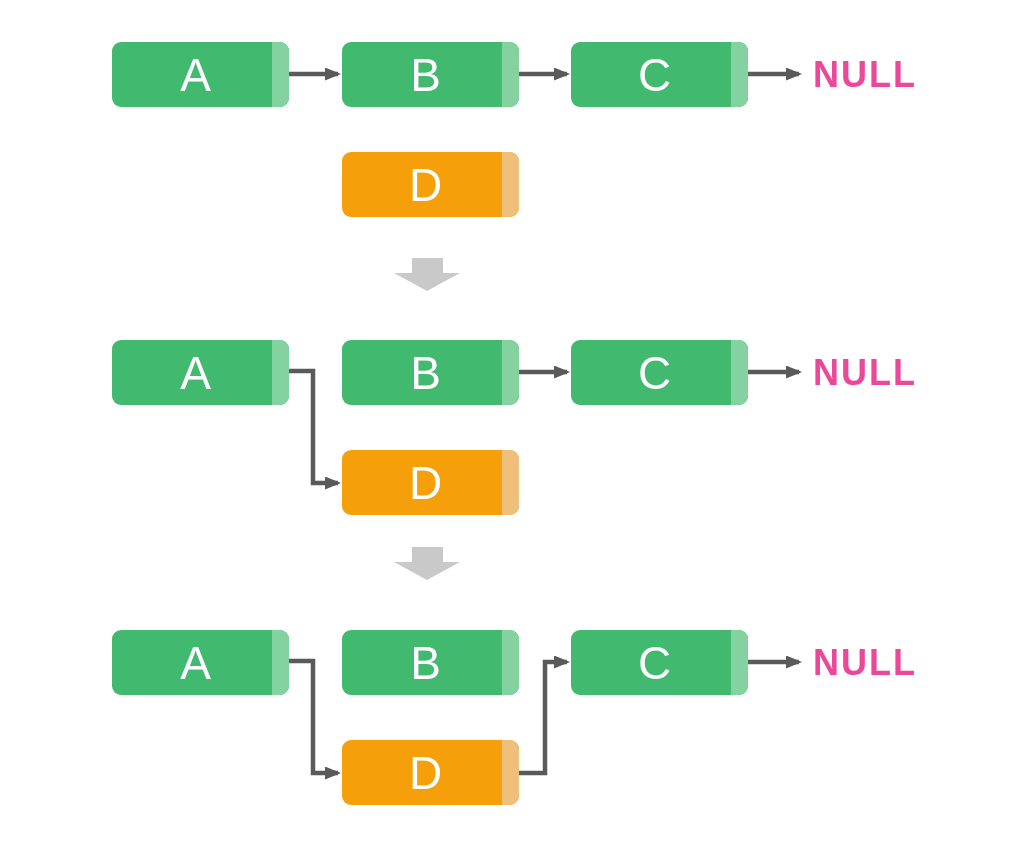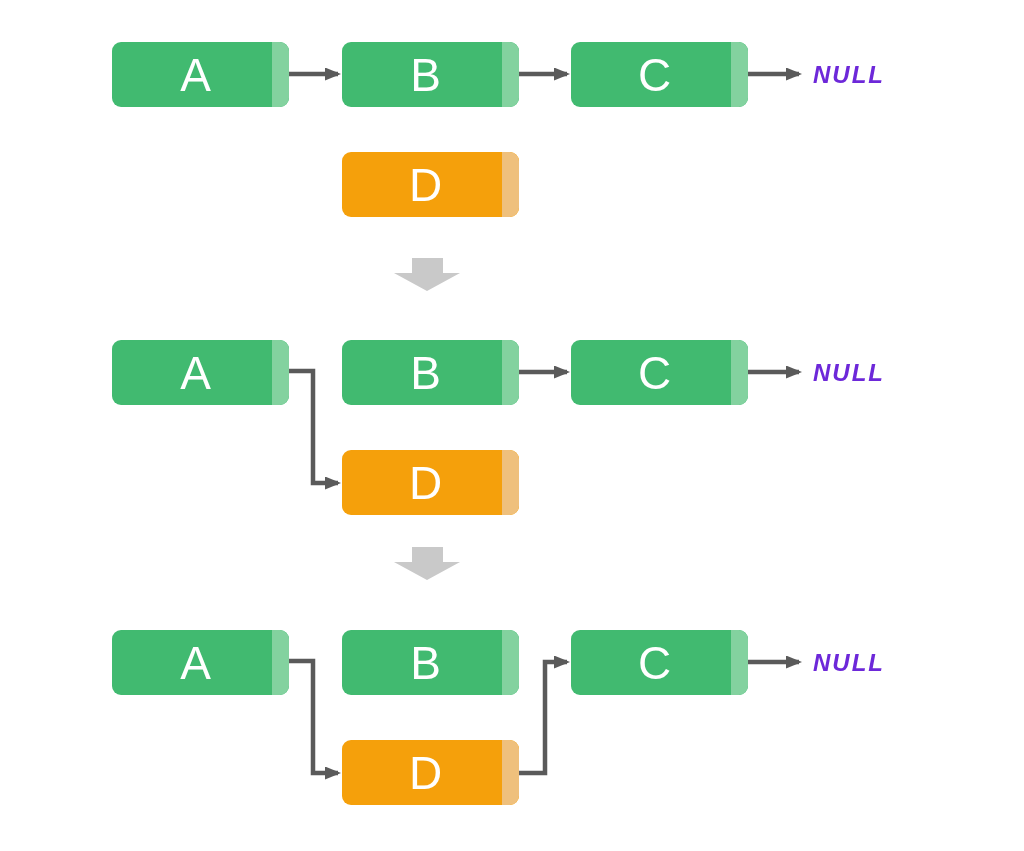--- a/index.html
+++ b/index.html
@@ -61,26 +61,25 @@
     line-height: 1;
     margin-right: 10px;
     z-index: 1;
   }
 
   .null-label {
     position: absolute;
     height: 65px;
     display: flex;
     align-items: center;
-    color: #6d28d9;
-    font-size: 24px;
+    color: #ec4899;
+    font-size: 36px;
     font-weight: 600;
     letter-spacing: 2px;
     line-height: 1;
-    font-style: italic;
   }
 
   
   .s1-a { left: 112px; top: 42px;  }
   .s1-b { left: 342px; top: 42px;  }
   .s1-c { left: 571px; top: 42px;  }
   .s1-d { left: 342px; top: 152px; }
   .s1-null { left: 813px; top: 42px; }
 
   

